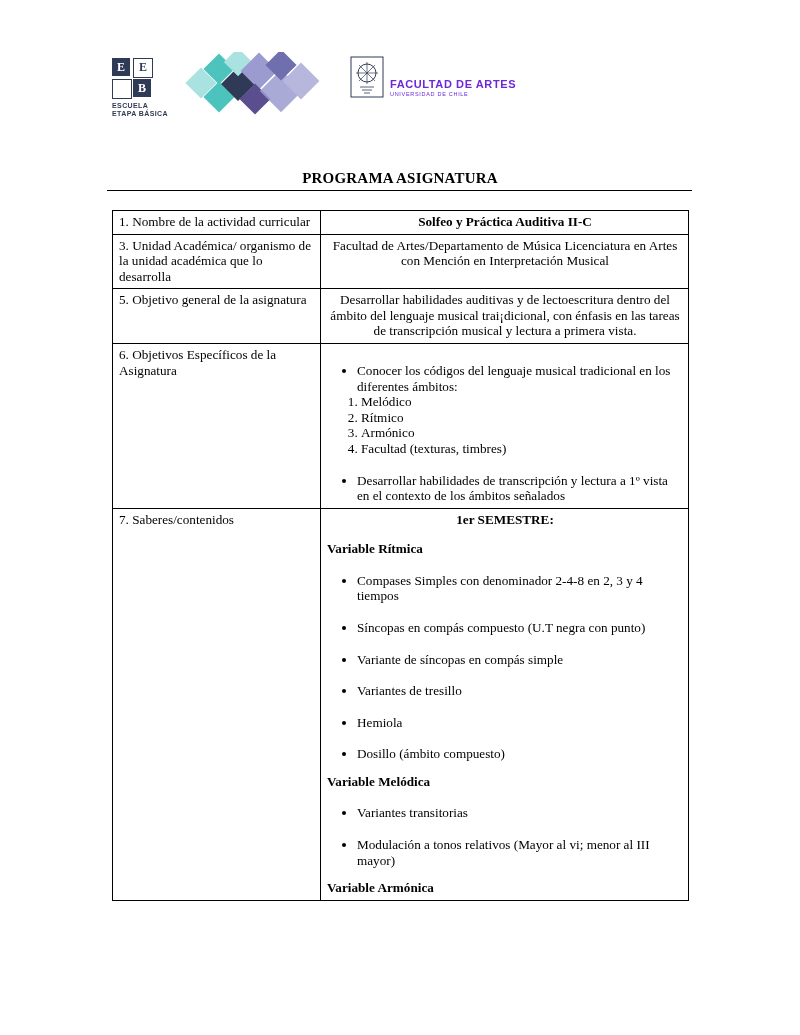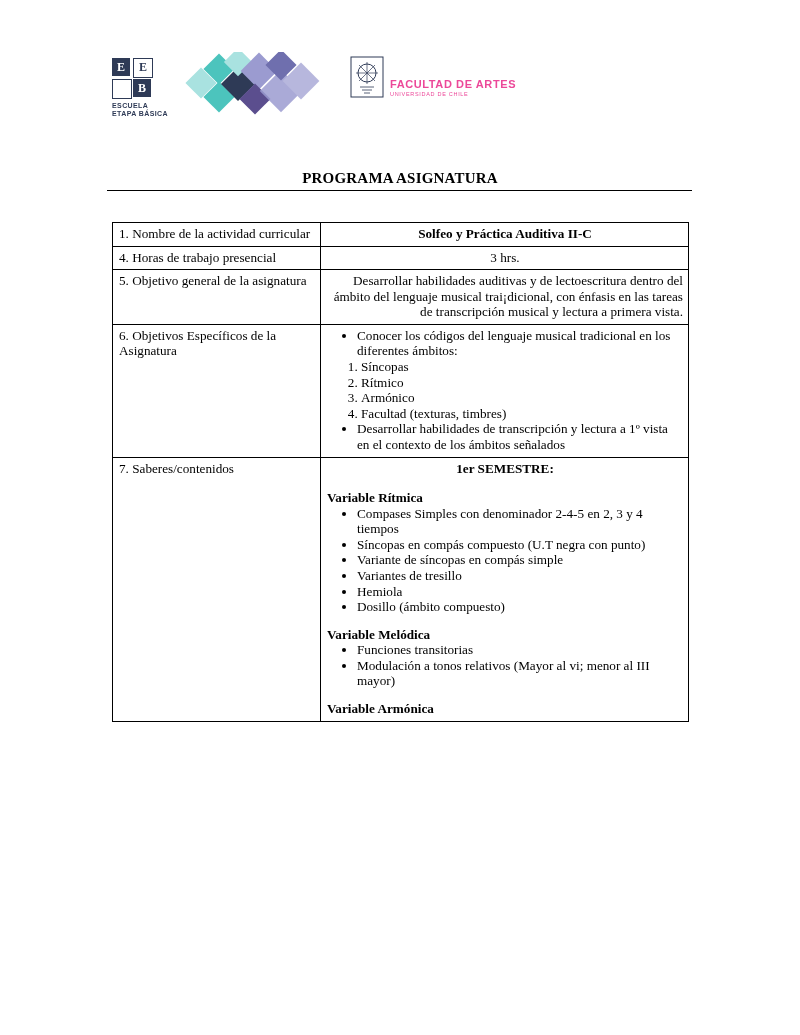--- a/index.html
+++ b/index.html
@@ -87,21 +87,21 @@
     position: absolute;
     left: 0;
     top: 0;
     width: 34px;
     height: 42px;
   }
   .uch-text {
     position: absolute;
     left: 40px;
     top: 22px;
-    color: #ec4899;
+    color: #6d28d9;
     font-family: "Liberation Sans", sans-serif;
   }
   .uch-text .l1 {
     font-size: 11px;
     font-weight: bold;
     letter-spacing: 0.6px;
   }
   .uch-text .l2 {
     font-size: 5.5px;
     letter-spacing: 0.7px;
@@ -123,21 +123,21 @@
     position: absolute;
     top: 190px;
     left: 107px;
     width: 585px;
     border-bottom: 1px solid #000;
   }
 
   
   .prog-table {
     position: absolute;
-    top: 222px;
+    top: 210px;
     left: 112px;
     width: 576px;
     border-collapse: collapse;
     table-layout: fixed;
     font-size: 13.2px;
     line-height: 1.18;
   }
   .prog-table td {
     border: 1px solid #000;
     vertical-align: top;
@@ -147,30 +147,30 @@
   .col-value { width: 368px; }
 
   .v-center-bold {
     text-align: center;
     font-weight: bold;
   }
   .v-center {
     text-align: center;
   }
   .cell-just {
-    text-align: right;
+    text-align: center;
   }
 
   ul.bullets {
     margin: 0 0 0 0;
     padding-left: 30px;
     list-style-type: disc;
   }
   ul.bullets li {
-    margin: 0 0 0 0;
+    margin: 16px 0 0 0;
     padding: 0;
   }
   ol.nums {
     margin: 0;
     padding-left: 34px;
     list-style-type: decimal;
   }
   ol.nums li { margin: 0; }
 
   .sub-head {
@@ -242,66 +242,66 @@
     <colgroup>
       <col class="col-label">
       <col class="col-value">
     </colgroup>
     <tbody>
       <tr>
         <td class="col-label">1. Nombre de la actividad curricular</td>
         <td class="col-value v-center-bold">Solfeo y Práctica Auditiva II-C</td>
       </tr>
       <tr>
-        <td class="col-label">4. Horas de trabajo presencial</td>
-        <td class="col-value v-center">3 hrs.</td>
+        <td class="col-label">3. Unidad Académica/ organismo de la unidad académica que lo desarrolla</td>
+        <td class="col-value v-center">Facultad de Artes/Departamento de Música Licenciatura en Artes con Mención en Interpretación Musical</td>
       </tr>
       <tr>
         <td class="col-label">5. Objetivo general de la asignatura</td>
         <td class="col-value cell-just">Desarrollar habilidades auditivas y de lectoescritura dentro del ámbito del lenguaje musical trai¡dicional, con énfasis en las tareas de transcripción musical y lectura a primera vista.</td>
       </tr>
 
       <tr>
         <td class="col-label">6. Objetivos Específicos de la Asignatura</td>
         <td class="col-value">
           <ul class="bullets">
             <li>Conocer los códigos del lenguaje musical tradicional en los diferentes ámbitos:</li>
           </ul>
           <ol class="nums">
-            <li>Síncopas</li>
+            <li>Melódico</li>
             <li>Rítmico</li>
             <li>Armónico</li>
             <li>Facultad (texturas, timbres)</li>
           </ol>
           <ul class="bullets">
             <li>Desarrollar habilidades de transcripción y lectura a 1º vista en el contexto de los ámbitos señalados</li>
           </ul>
         </td>
       </tr>
 
       <tr>
         <td class="col-label">7. Saberes/contenidos</td>
         <td class="col-value">
           <div class="sem-title">1er SEMESTRE:</div>
 
           <div class="sub-head">Variable Rítmica</div>
           <ul class="bullets">
-            <li>Compases Simples con denominador 2-4-5 en 2, 3 y 4 tiempos</li>
+            <li>Compases Simples con denominador 2-4-8 en 2, 3 y 4 tiempos</li>
             <li>Síncopas en compás compuesto (U.T negra con punto)</li>
             <li>Variante de síncopas en compás simple</li>
             <li>Variantes de tresillo</li>
             <li>Hemiola</li>
             <li>Dosillo (ámbito compuesto)</li>
           </ul>
 
           <div class="spacer"></div>
 
           <div class="sub-head">Variable Melódica</div>
           <ul class="bullets">
-            <li>Funciones transitorias</li>
+            <li>Variantes transitorias</li>
             <li>Modulación a tonos relativos (Mayor al vi; menor al III mayor)</li>
           </ul>
 
           <div class="spacer"></div>
 
           <div class="sub-head">Variable Armónica</div>
         </td>
       </tr>
     </tbody>
   </table>

